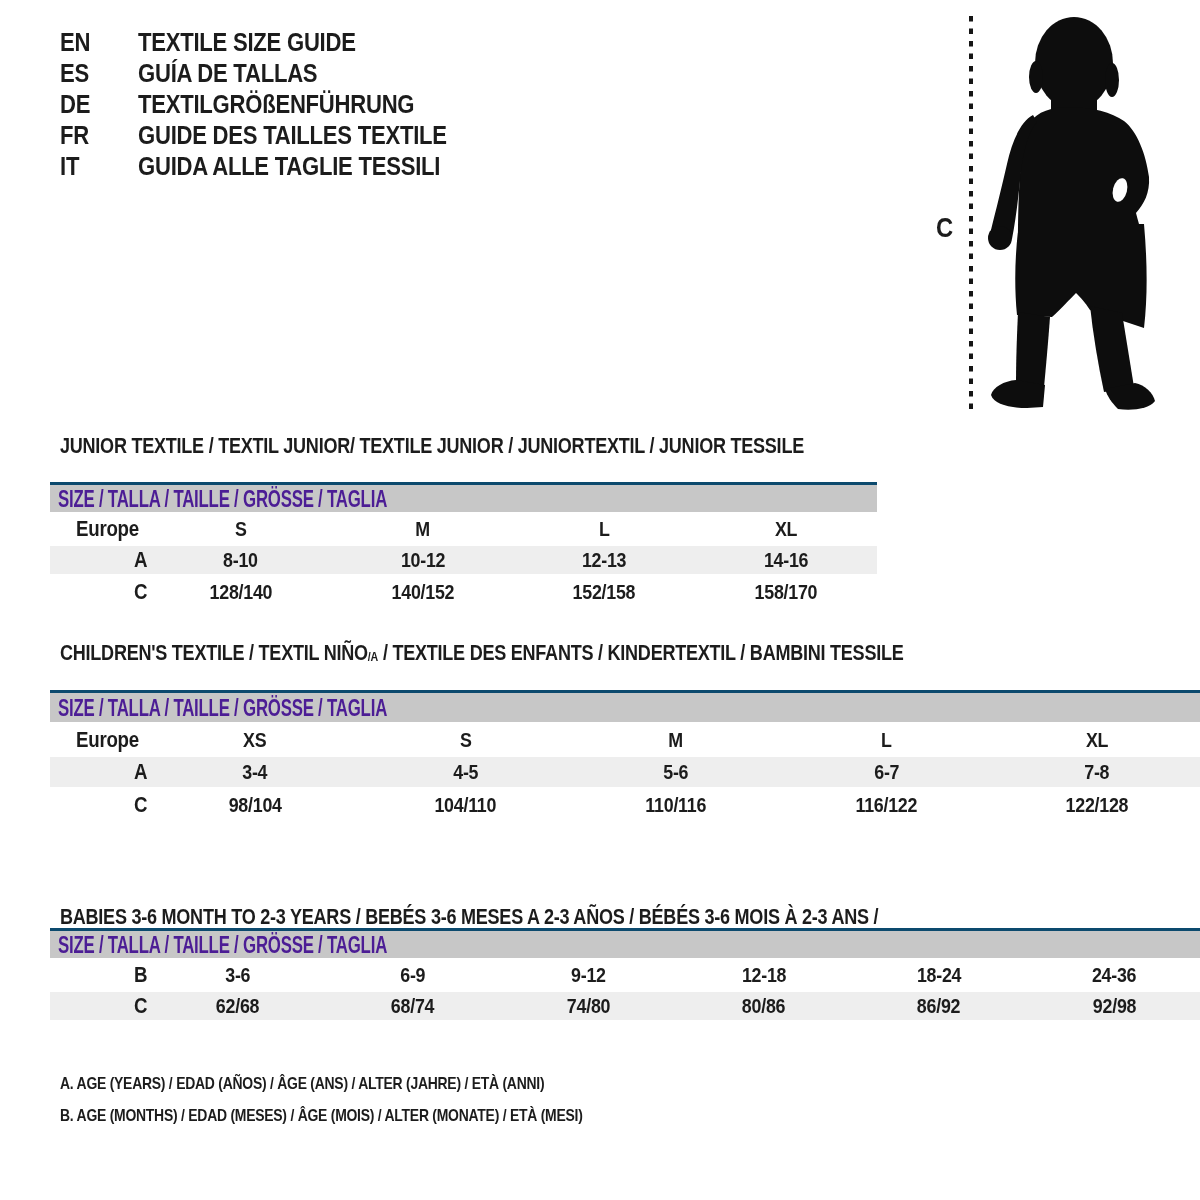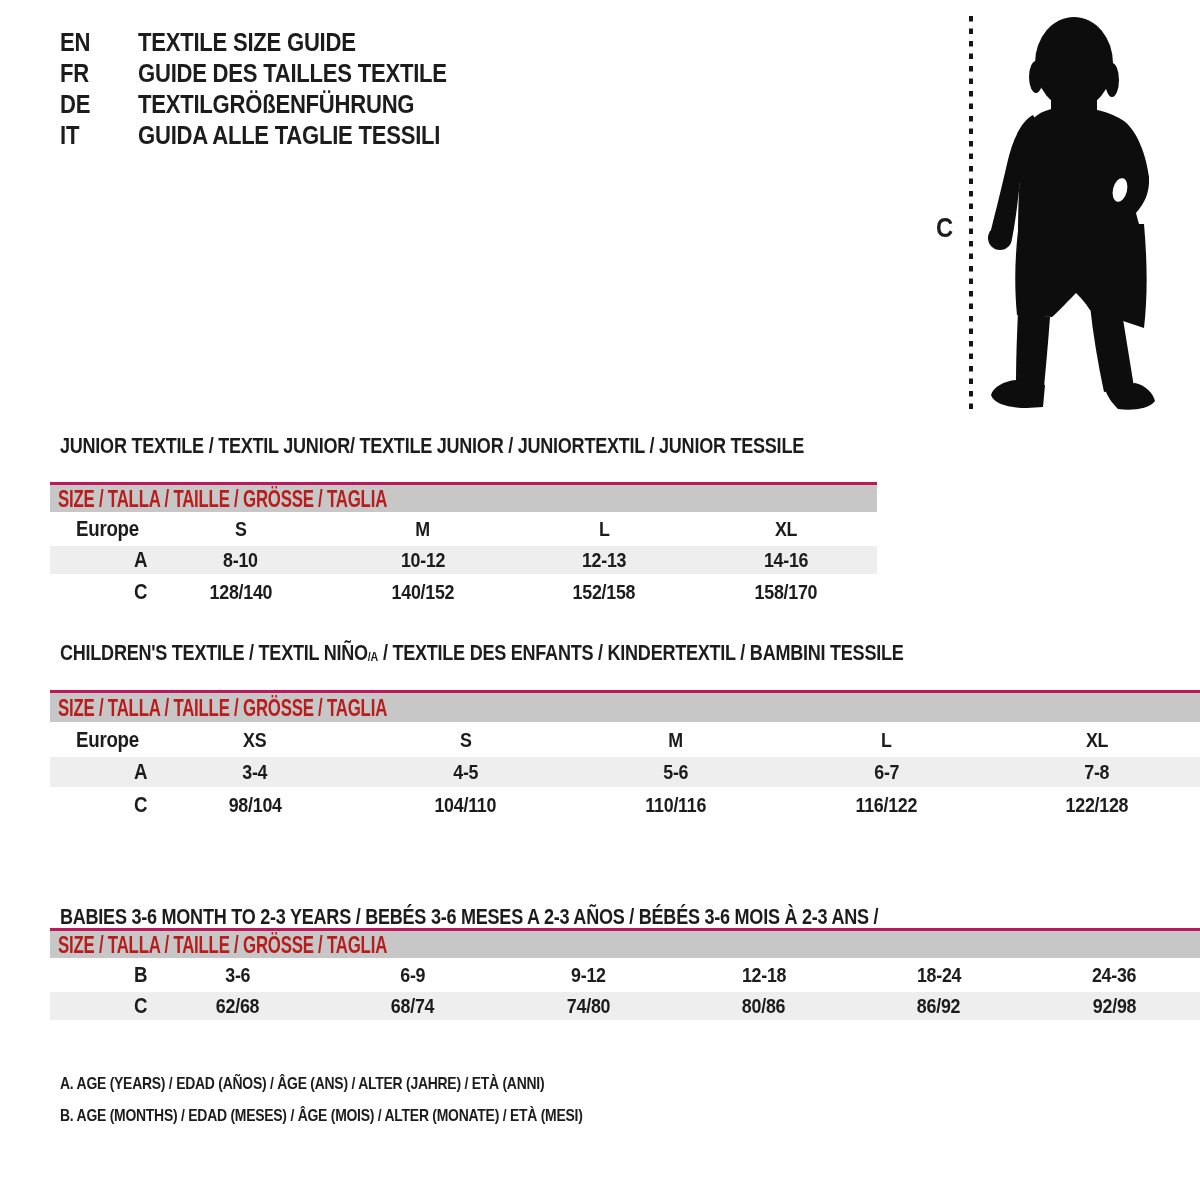--- a/index.html
+++ b/index.html
@@ -28,23 +28,23 @@
   .c-label{position:absolute;left:916px;top:212px;font-size:28px;}
 
   
   .sec-title{position:absolute;left:40px;font-size:22px;line-height:24px;text-decoration:underline;}
   .sec-title .subscript{font-size:13px;vertical-align:-1px;letter-spacing:-0.2px;}
   .sec-title-multiline{line-height:33px;}
 
   
   .tbl{position:absolute;left:30px;}
   .tbl-bar{
-    background:#c7c7c7;border-top:3px solid #be185d;box-sizing:border-box;
+    background:#c7c7c7;border-top:3px solid #0c4a6e;box-sizing:border-box;
     display:flex;align-items:center;padding-left:8px;
-    color:#b91c1c;font-size:24px;
+    color:#4c1d95;font-size:24px;
   }
   .tbl-row{display:grid;align-items:center;font-size:21px;}
   .tbl-row.shaded{background:#eeeeee;}
   .cell-label{padding-left:10px;text-align:right;font-size:22px;}
   .cell-data{text-align:center;}
   .t1 .tbl-row{grid-template-columns:100px repeat(4,1fr);}
   .t2 .tbl-row{grid-template-columns:100px repeat(5,1fr);}
   .t3 .tbl-row{grid-template-columns:100px repeat(6,1fr);}
   .t1{width:827px;top:482px;}
   .t2{width:1152px;top:690px;}
@@ -69,26 +69,30 @@
 <body>
 
 <div class="canvas">
 
   <div class="lang-block">
     <div class="lang-row">
       <span class="lang-code"><span class="cx o-l s85">EN</span></span>
       <span class="cx o-l s85">TEXTILE SIZE GUIDE</span>
     </div>
     <div class="lang-row">
+      <span class="lang-code"><span class="cx o-l s85">ES</span></span>
+      <span class="cx o-l s85">GUÍA DE TALLAS</span>
+    </div>
+    <div class="lang-row">
+      <span class="lang-code"><span class="cx o-l s85">DE</span></span>
+      <span class="cx o-l s85">TEXTILGRÖßENFÜHRUNG</span>
+    </div>
+    <div class="lang-row">
       <span class="lang-code"><span class="cx o-l s85">FR</span></span>
       <span class="cx o-l s85">GUIDE DES TAILLES TEXTILE</span>
-    </div>
-    <div class="lang-row">
-      <span class="lang-code"><span class="cx o-l s85">DE</span></span>
-      <span class="cx o-l s85">TEXTILGRÖßENFÜHRUNG</span>
     </div>
     <div class="lang-row">
       <span class="lang-code"><span class="cx o-l s85">IT</span></span>
       <span class="cx o-l s85">GUIDA ALLE TAGLIE TESSILI</span>
     </div>
   </div>
 
   <svg class="dash-svg" width="8" height="404" viewBox="0 0 8 404">
     <line x1="4" y1="2" x2="4" y2="402" stroke="#151515" stroke-width="4" stroke-dasharray="5.5 7"></line>
   </svg>

